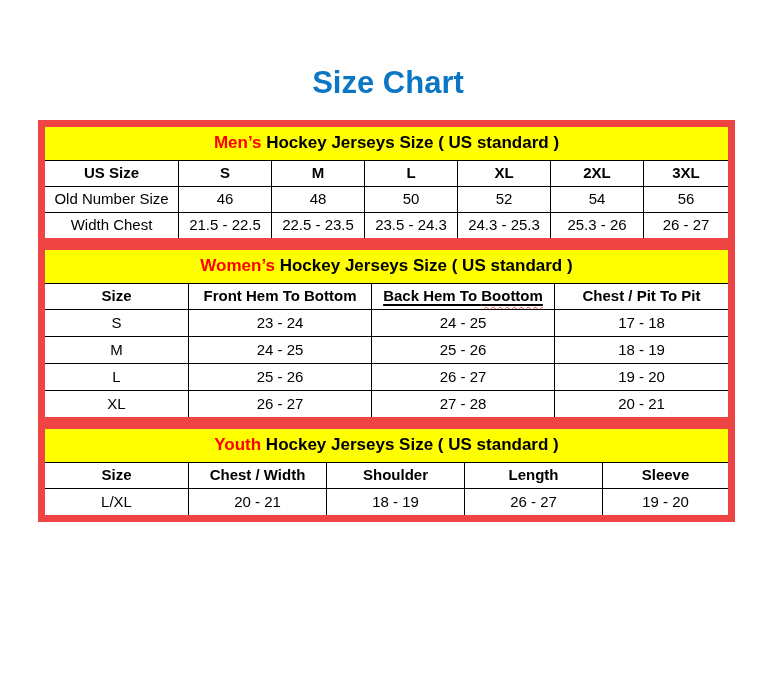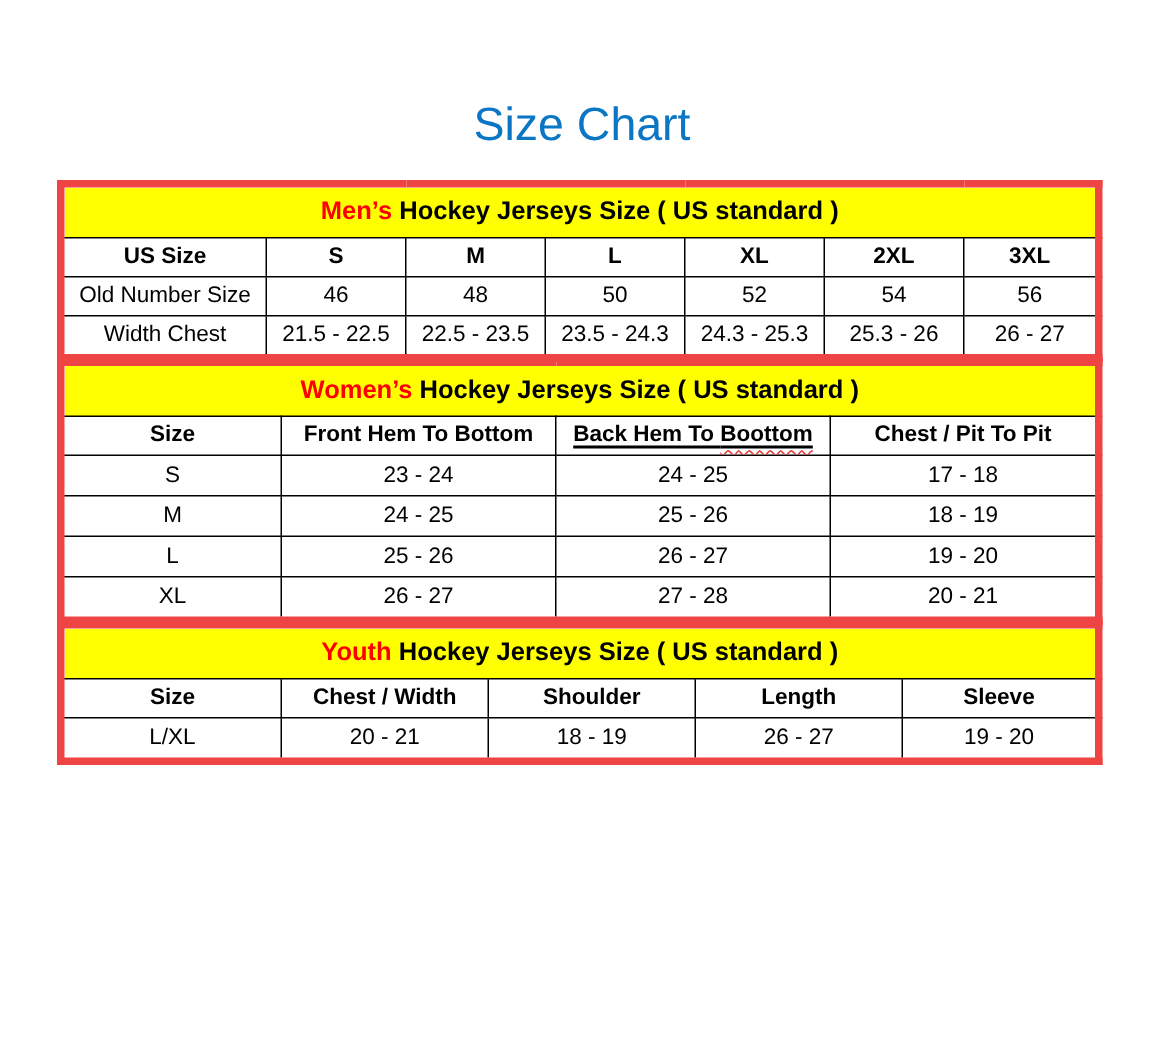--- a/index.html
+++ b/index.html
@@ -4,30 +4,30 @@
 <style>
   html,body{margin:0;padding:0;}
   body{
     width:776px;height:692px;background:#ffffff;color:#000;
     font-family:"Liberation Sans", sans-serif;
     overflow:hidden;
   }
   .page{position:relative;width:776px;height:692px;}
   .title{
     padding-top:66px;text-align:center;
-    font-size:31px;font-weight:normal;color:#0B76C4;line-height:1.1;
+    font-size:31px;font-weight:bold;color:#0B76C4;line-height:1.1;
   }
   .chart{width:697px;margin:20px 0 0 38px;}
   table{border-collapse:collapse;width:100%;table-layout:fixed;}
   table + table{margin-top:-2px;padding-left:30px;}
   td,th{
     border:1.5px solid #000;text-align:center;vertical-align:middle;
     padding:0 2px;font-size:15px;line-height:1.1;overflow:hidden;white-space:nowrap;
   }
-  table{border:5px solid #ef4444;}
+  table{border:7px solid #ef4444;}
   tr.band td{
     background:#FFFF00;height:33px;font-size:17px;font-weight:bold;
   }
   .red{color:#FF0000;}
   tr.head th{height:25px;font-weight:bold;margin-top:20px;}
   tr.data td{height:25px;font-weight:normal;}
   table.women tr.data td, table.youth tr.data td{height:26px;}
   td.lbl{font-weight:normal;}
   td.szl{font-weight:bold;}
   .u{

